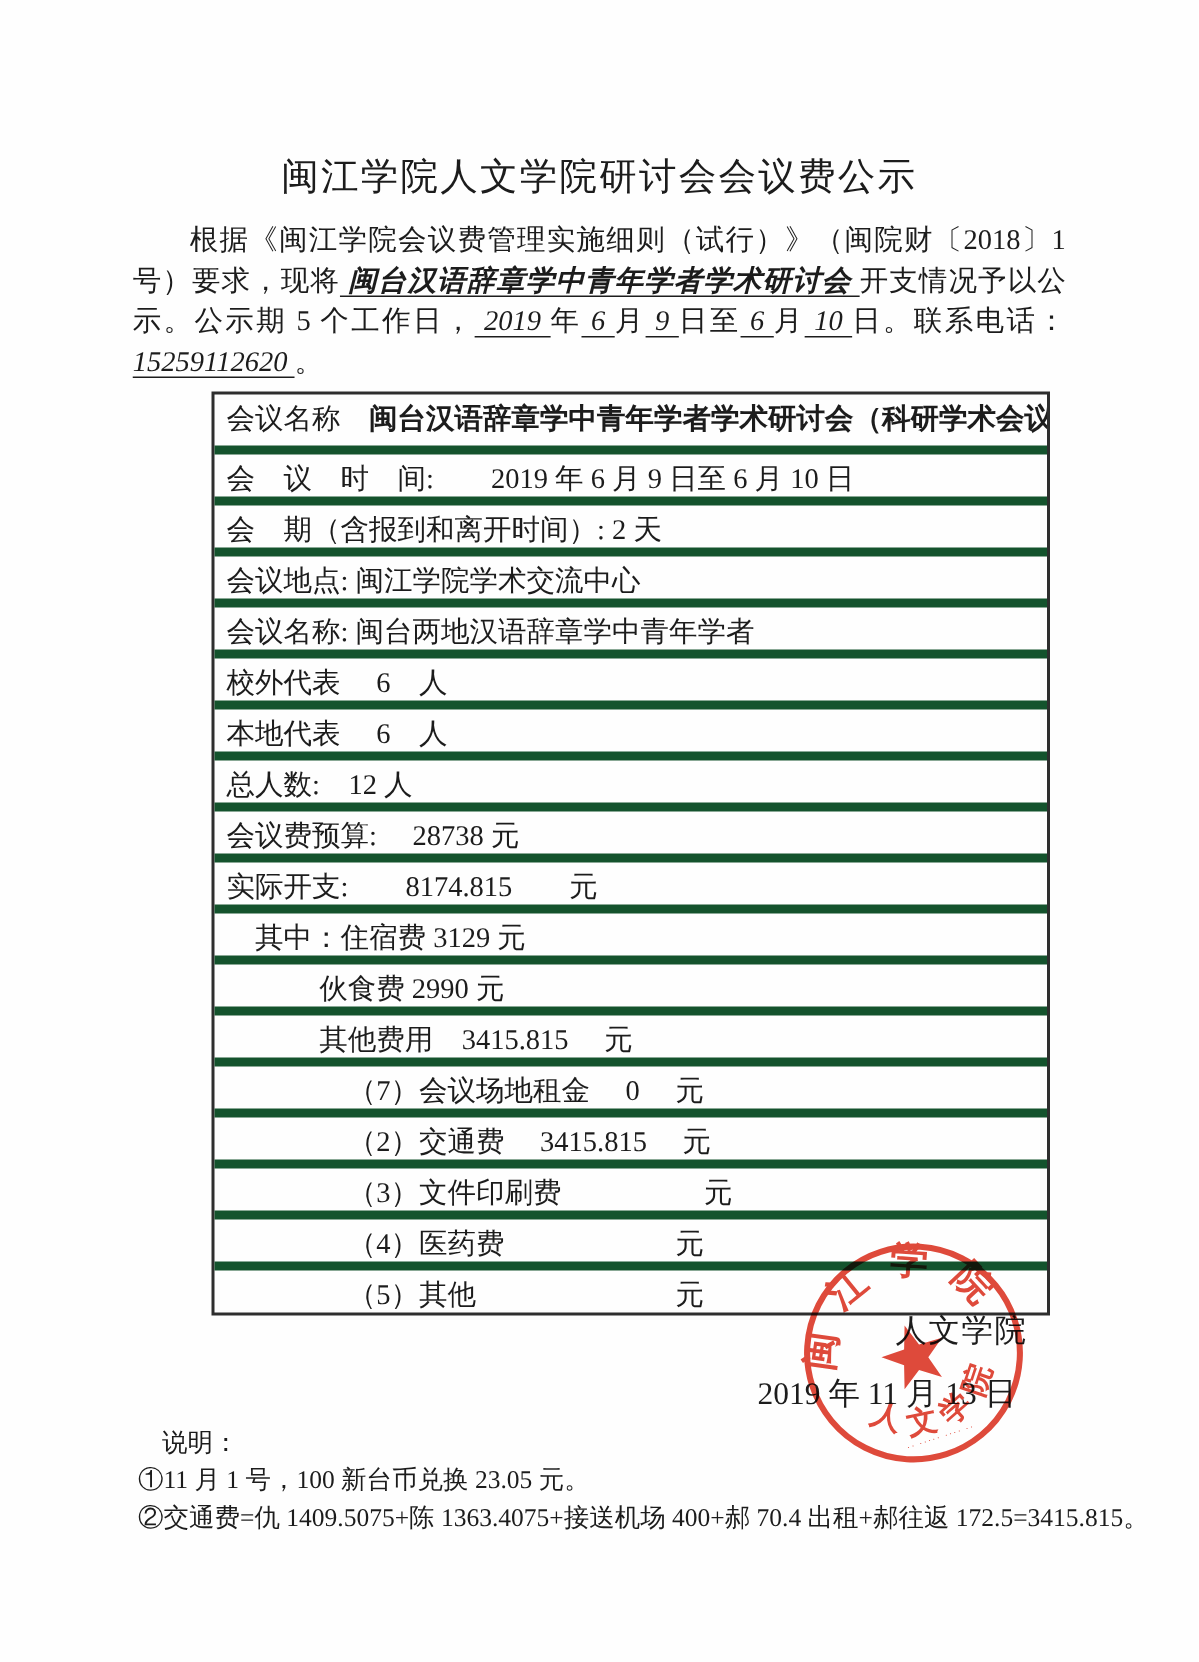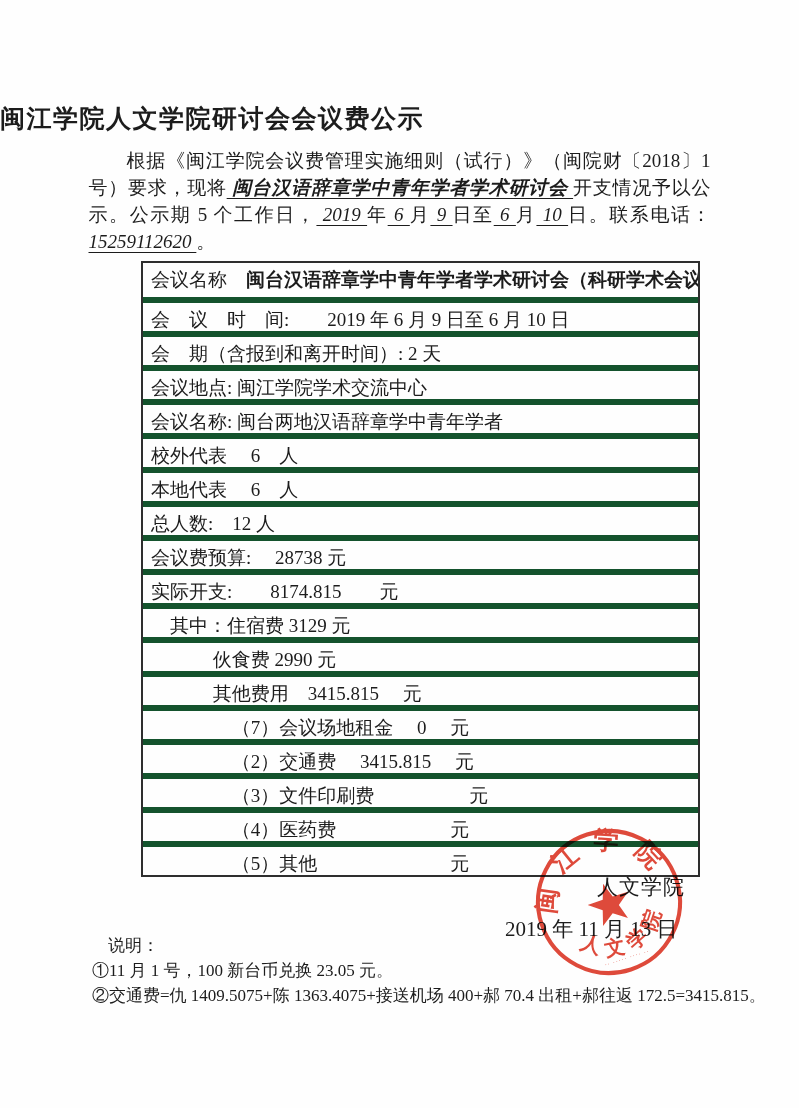--- a/index.html
+++ b/index.html
@@ -7,24 +7,24 @@
     position:relative;
     width:799px; height:1108px;
     background:#fefefe;
     font-family:"Liberation Serif","DejaVu Serif",serif;
     color:#1c1c1c;
     overflow:hidden;
   }
   .title {
     margin:0;
     padding-top:101px;
-    text-align:left;
+    text-align:center;
     font-size:25px;
     line-height:36px;
-    font-weight:700;
+    font-weight:400;
     letter-spacing:1.5px;
   }
   .intro {
     width:622px;
     margin:10px auto 0 auto;
     font-size:19px;
     line-height:27px;
     text-align:justify;
     text-indent:2em;
   }
@@ -57,21 +57,21 @@
   }
   .seal {
     position:absolute; left:533px; top:826px;
     width:152px; height:152px;
     transform:rotate(-18deg);
     mix-blend-mode:multiply;
     opacity:0.92;
     pointer-events:none;
   }
   .notes {
-    margin:56px 0 0 92px;
+    margin:72px 0 0 92px;
     font-size:17px;
     line-height:25px;
     white-space:nowrap;
   }
   .notes-heading { margin-left:16px; }
 </style>
 </head>
 <body>
 
 <div class="page">

